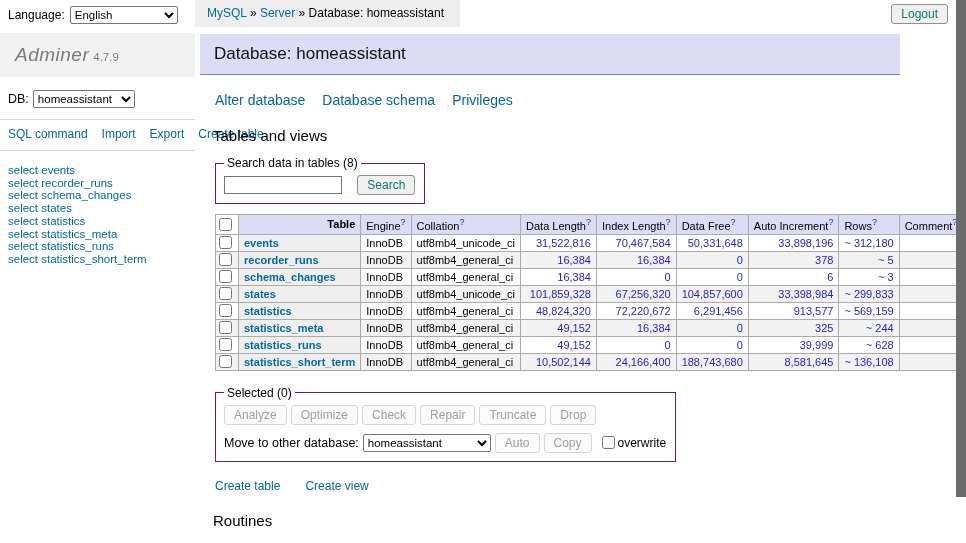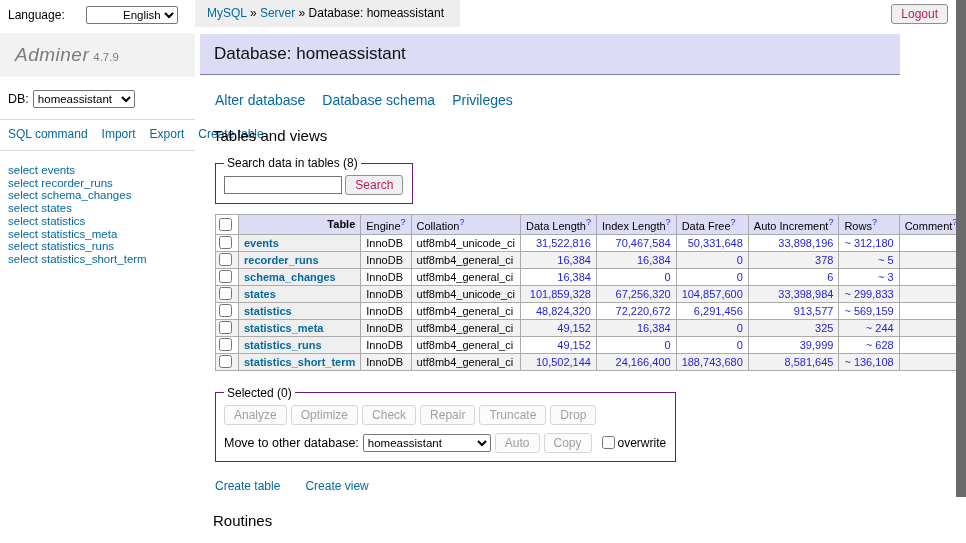--- a/index.html
+++ b/index.html
@@ -8,42 +8,42 @@
     width:966px; height:543px; overflow:hidden; position:relative;
     background:#fff; color:#000;
     font-family:"Liberation Sans","DejaVu Sans",sans-serif; font-size:12px;
   }
   a.lnk { color:#0369a1; text-decoration:none; cursor:pointer; }
   a.lnk.bold { font-weight:bold; }
 
   
   #sidebar { position:absolute; left:0; top:0; width:195px; height:543px; background:#fff; }
   .lang-row { padding:6px 0 0 8px; font-size:12px; }
-  .lang-row select { margin-left:21px; width:92px;text-align:right; }
+  .lang-row select { margin-left:5px; width:108px; }
   select { font-size:11.5px; height:18px; border:1px solid #767676; background:#fff; border-radius:2px; }
   .brand { margin-top:9px; background:#f2f2f2; padding:11px 0 11px 15px; }
   .brand .bname { font-style:italic; color:#7b7b7b; font-size:19px; letter-spacing:0.5px; }
   .brand .bver { color:#7b7b7b; font-size:11.5px; margin-left:4px; }
   .db-row { padding:13px 0 11px 8px; font-size:12.5px; }
   .db-row select { margin-left:4px; width:102px; }
   .sep-line { border:0; border-top:1px solid #d9d9d9; margin:0; }
   .actions { padding:7px 0 9px 8px; width:168px; font-size:12px; line-height:14px; }
   .actions a { margin-right:14px; white-space:nowrap; }
   .tbl-links { padding:13px 0 0 8px; font-size:11.5px; }
   .tbl-links a { display:block; line-height:12.7px; white-space:nowrap; }
 
   
   #main { position:absolute; left:195px; top:0; width:771px; height:543px; }
   #breadcrumb { display:inline-block; background:#eeeeee; padding:6px 16px 7px 12px; font-size:12px; }
   #breadcrumb .sep { color:#000; }
   #logout-btn { position:absolute; top:4px; right:18px; }
   button.real {
-    font-family:inherit; font-size:12px; color:#be185d;
+    font-family:inherit; font-size:12px; color:#0f766e;
     background:#f0f0f0; border:1px solid #8f8f8f; border-radius:3px;
-    padding:2px 9px; cursor:pointer;
+    padding:2px 9px; cursor:pointer;margin-left:12px;
   }
   button.dbtn {
     font-family:inherit; font-size:12px; color:#a0a0a0;
     background:#fbfbfb; border:1px solid #d6d6d6; border-radius:3px;
     padding:2px 9px; margin-right:4px;
   }
   h2#page-title {
     margin:7px 66px 0 5px; padding:10px 14px 10px; font-weight:normal; font-size:17px;
     background:#dcdcf7; border-bottom:1px solid #7d7d9c; color:#101010;
   }

